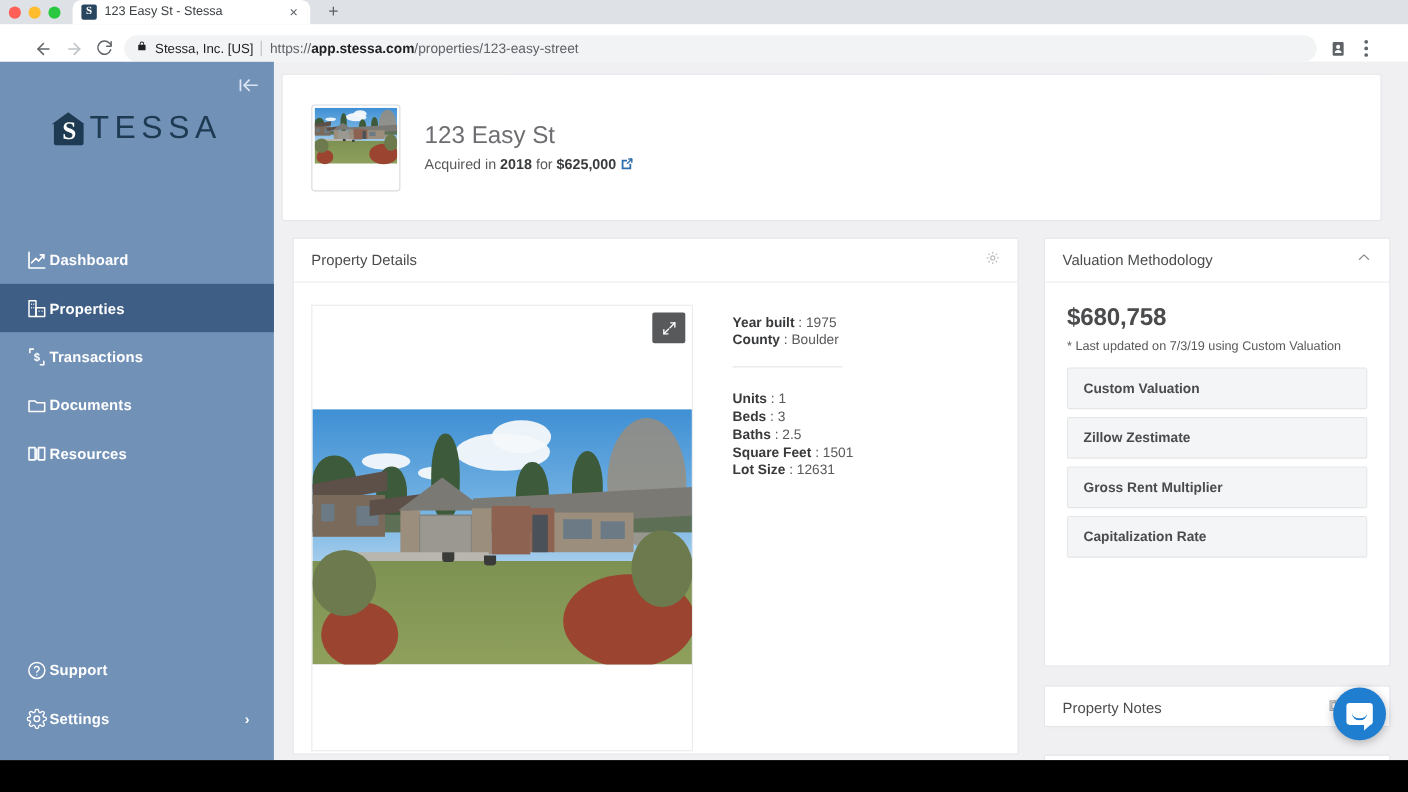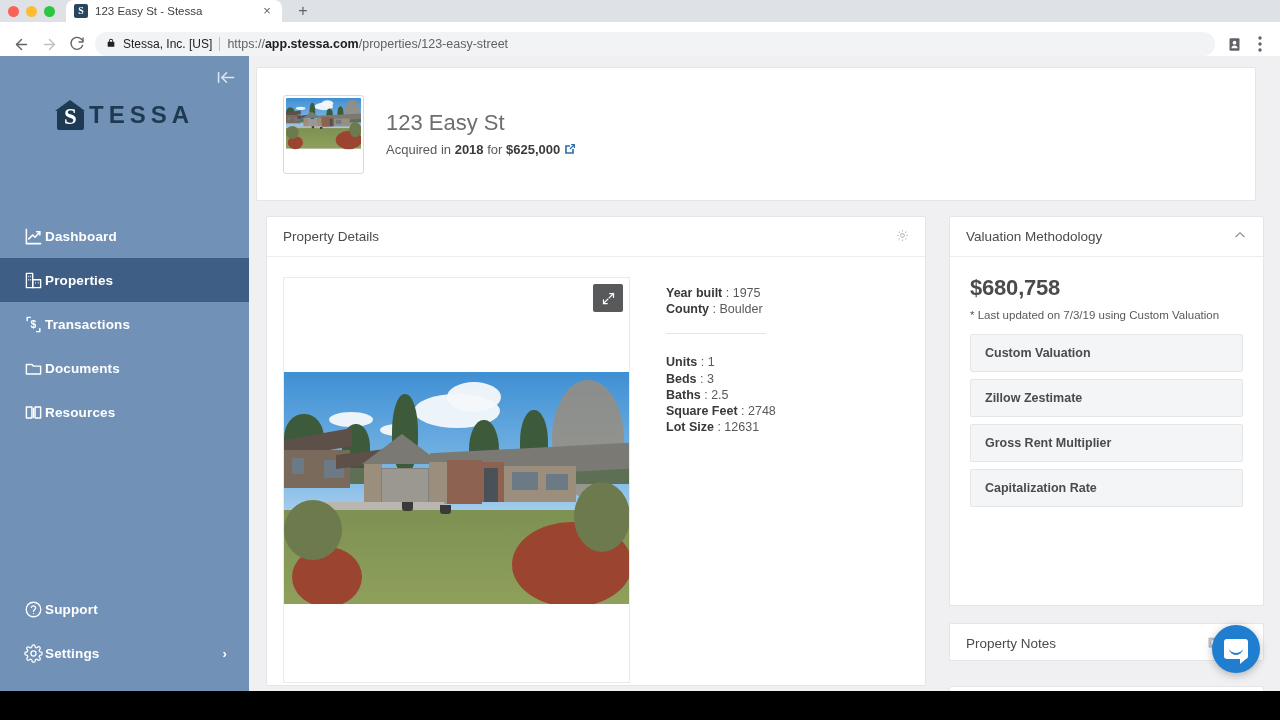--- a/index.html
+++ b/index.html
@@ -24,21 +24,21 @@
   }
   .tab-favicon {
     width: 14px; height: 14px; border-radius: 2px; background: #28465e;
     color: #fff; font-size: 10px; font-weight: bold; line-height: 14px; text-align: center;
     font-family: "Liberation Serif", serif; flex: none;
   }
   .tab-title { font-size: 11.5px; color: #3c4043; white-space: nowrap; overflow: hidden; text-overflow: ellipsis; flex: 1; }
   .tab-close { width: 14px; color: #5f6368; font-size: 13px; text-align: center; line-height: 14px; flex: none; }
   .newtab { position: absolute; left: 292px; top: 1px; width: 22px; height: 20px; color: #5f6368; font-size: 16px; text-align: center; line-height: 20px; }
 
-  .toolbar { position: relative; height: 44px; background: #fff; display: flex; align-items: center; padding: 0 7px; }
+  .toolbar { position: relative; height: 44px; background: #fff; display: flex; align-items: center; padding: 0 25px; }
   .nav-btn { width: 28px; height: 28px; display: flex; align-items: center; justify-content: center; color: #5f6368; }
   .nav-btn.dim { color: #bdc1c6; }
   .nav-btn svg { display: block; }
 
   .omnibox {
     flex: 1; height: 24px; background: #f1f3f4; border-radius: 12px;
     display: flex; align-items: center; padding: 0 11px; gap: 7px; margin: 0 6px 0 4px;
   }
   .lock { flex: none; }
   .secure-org { font-size: 12px; color: #202124; white-space: nowrap; }
@@ -61,21 +61,21 @@
   .logo-house { position: relative; width: 31px; height: 30px; }
   .logo-house .roof {
     position: absolute; left: 0; top: 0; width: 0; height: 0;
     border-left: 15.5px solid transparent; border-right: 15.5px solid transparent; border-bottom: 11px solid #1e3a52;
   }
   .logo-house .body { position: absolute; left: 2px; top: 10px; width: 27px; height: 20px; background: #1e3a52; border-radius: 2px; }
   .logo-house .s {
     position: absolute; left: 0; top: 5px; width: 31px; text-align: center;
     font-family: "Liberation Serif", serif; font-size: 23px; font-weight: bold; color: #fff; line-height: 23px;
   }
-  .logo-text { font-size: 24px; font-weight: bold; letter-spacing: 5px; color: #1e3a52; margin-left: 2px; }
+  .logo-text { font-size: 29px; font-weight: normal; letter-spacing: 5px; color: #1e3a52; margin-left: 2px; }
 
   .navlist { position: absolute; left: 0; top: 158px; width: 249px; }
   .navitem {
     height: 44px; display: flex; align-items: center; padding-left: 22px; gap: 1px;
     font-size: 13.5px; font-weight: bold; color: #fff; letter-spacing: .15px;
   }
   .navitem.active { background: #3f5e85; }
   .navicon { width: 22px; height: 22px; display: flex; align-items: center; justify-content: center; flex: none; }
   .navicon svg { display: block; }
   .navlist-bottom { position: absolute; left: 0; top: 531px; width: 249px; }
@@ -463,21 +463,21 @@
             </div>
           </div>
 
           <div class="specs">
             <div class="spec-line"><b>Year built</b> : <span>1975</span></div>
             <div class="spec-line"><b>County</b> : <span>Boulder</span></div>
             <div class="spec-rule"></div>
             <div class="spec-line"><b>Units</b> : <span>1</span></div>
             <div class="spec-line"><b>Beds</b> : <span>3</span></div>
             <div class="spec-line"><b>Baths</b> : <span>2.5</span></div>
-            <div class="spec-line"><b>Square Feet</b> : <span>2748</span></div>
+            <div class="spec-line"><b>Square Feet</b> : <span>1501</span></div>
             <div class="spec-line"><b>Lot Size</b> : <span>12631</span></div>
           </div>
         </div>
       </div>
 
       <div class="card" id="valuation">
         <div class="card-head">
           <span class="card-title">Valuation Methodology</span>
           <span class="head-icons">
             <span>

